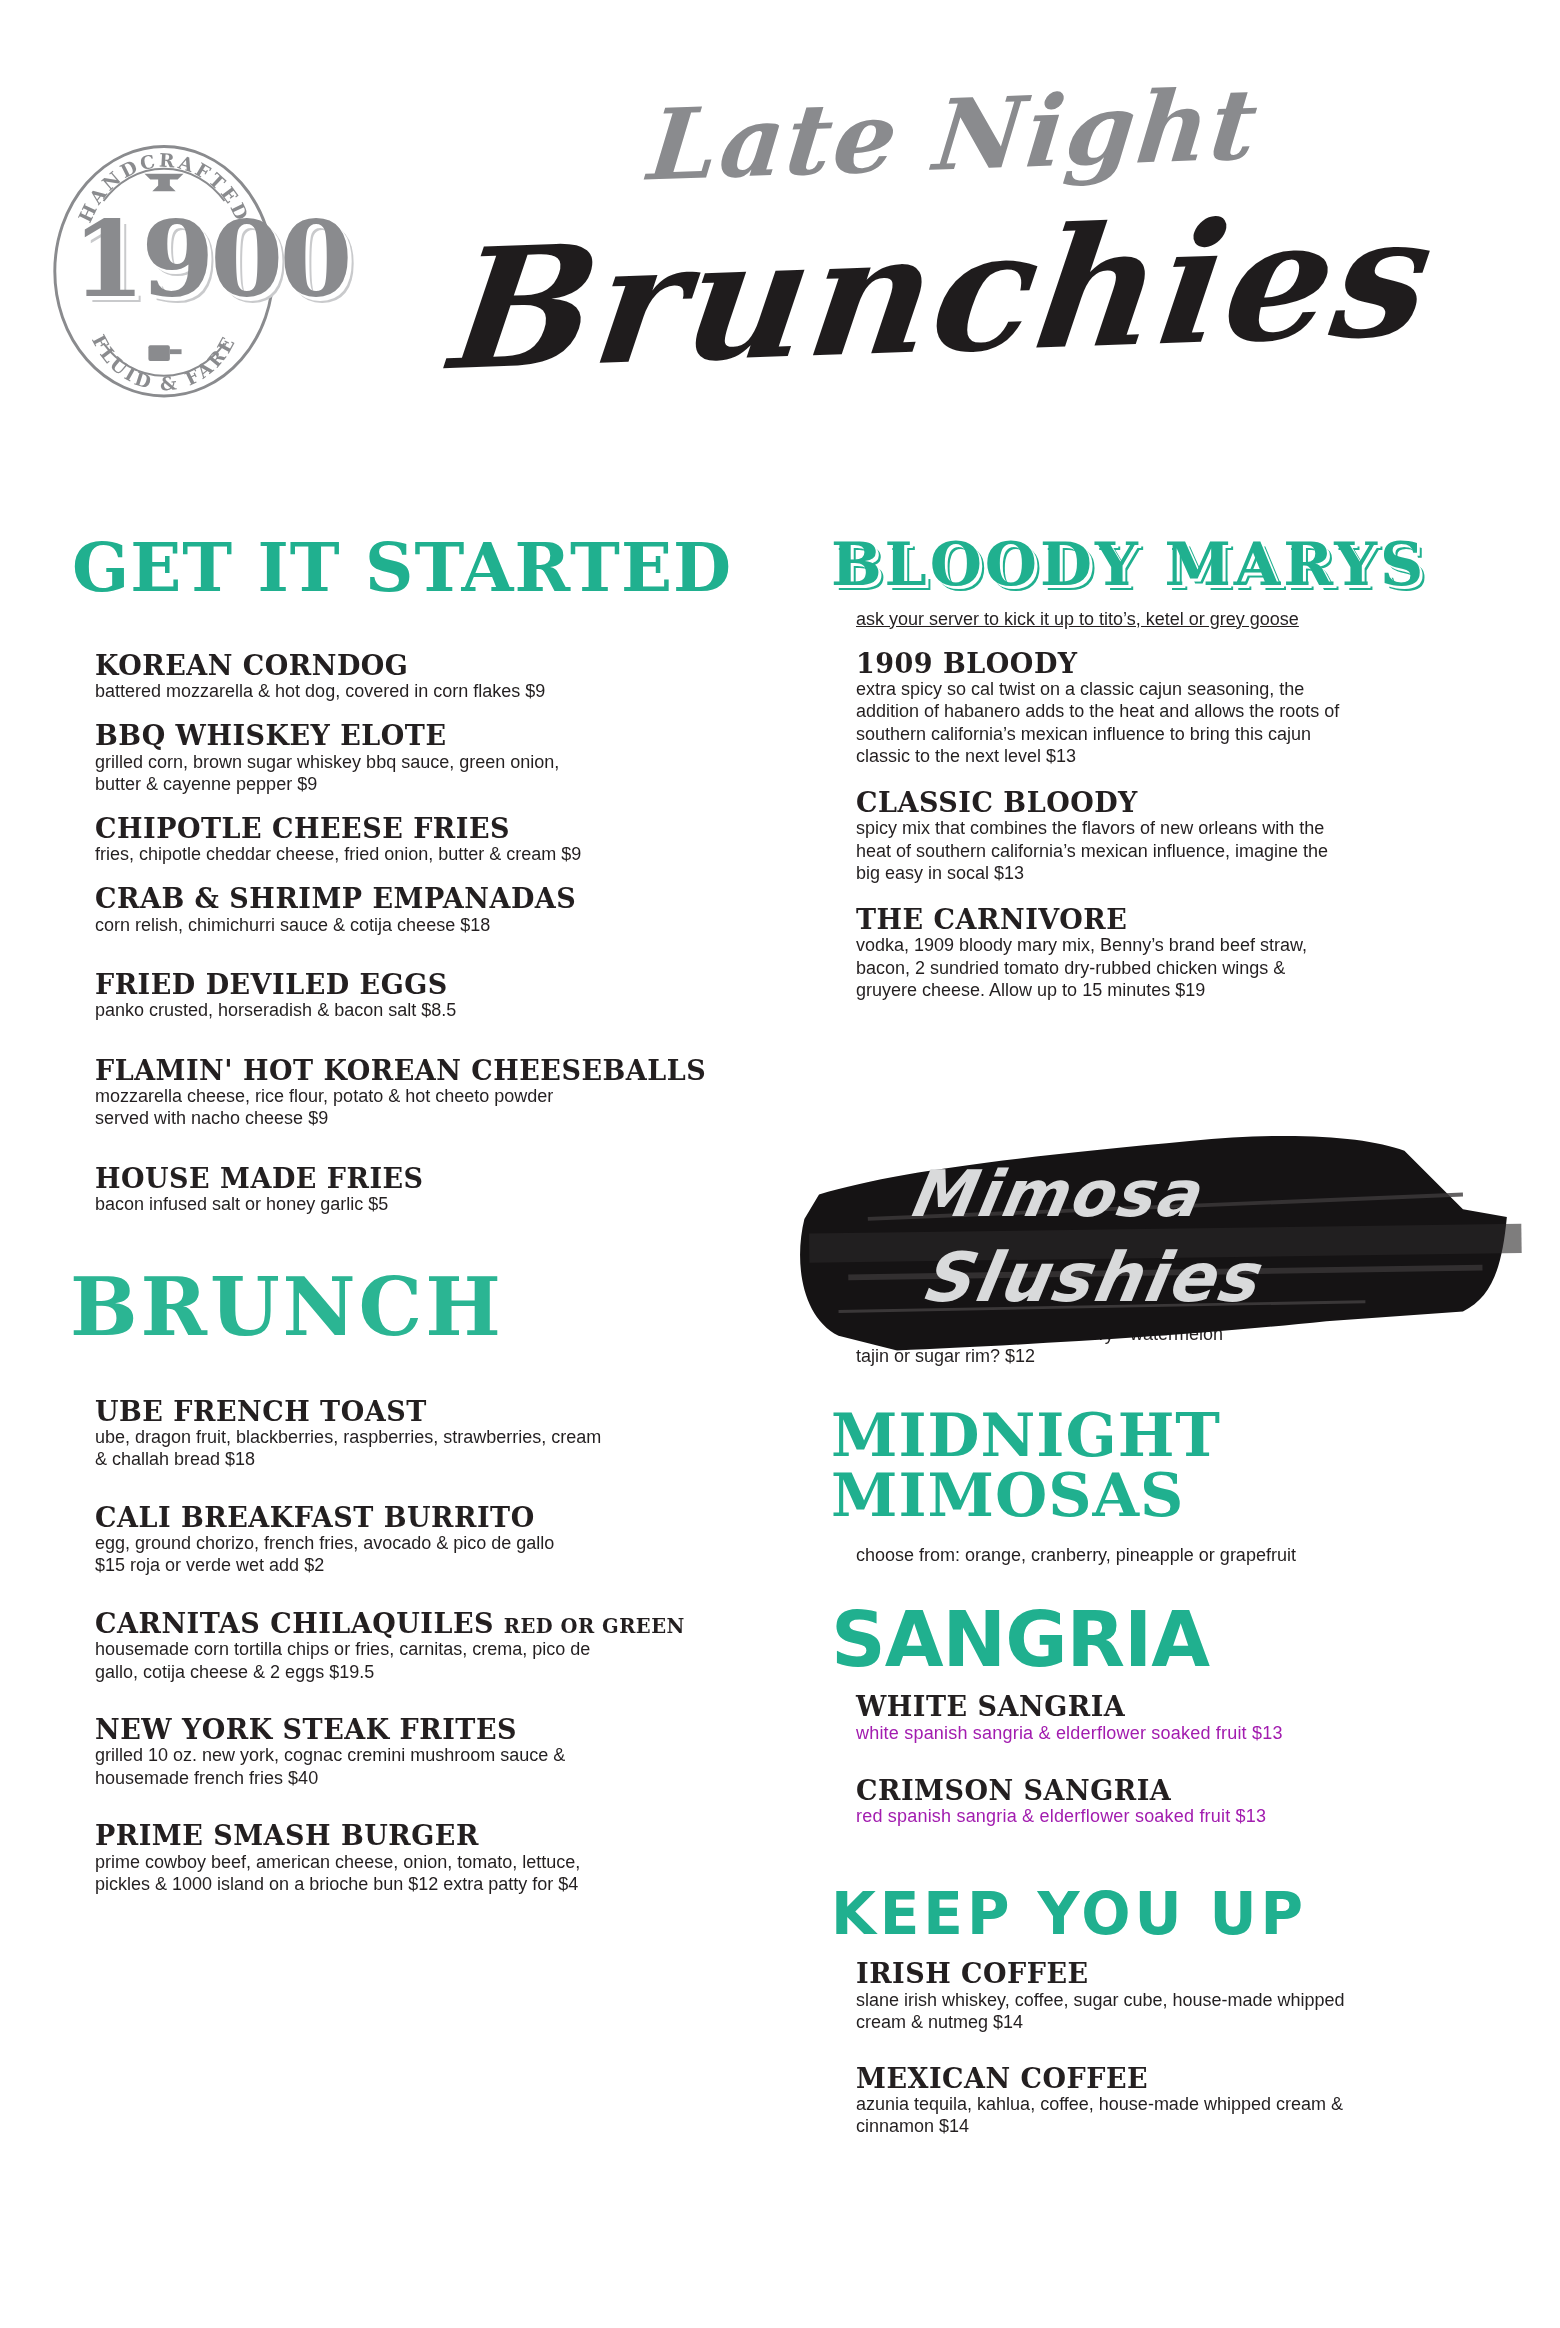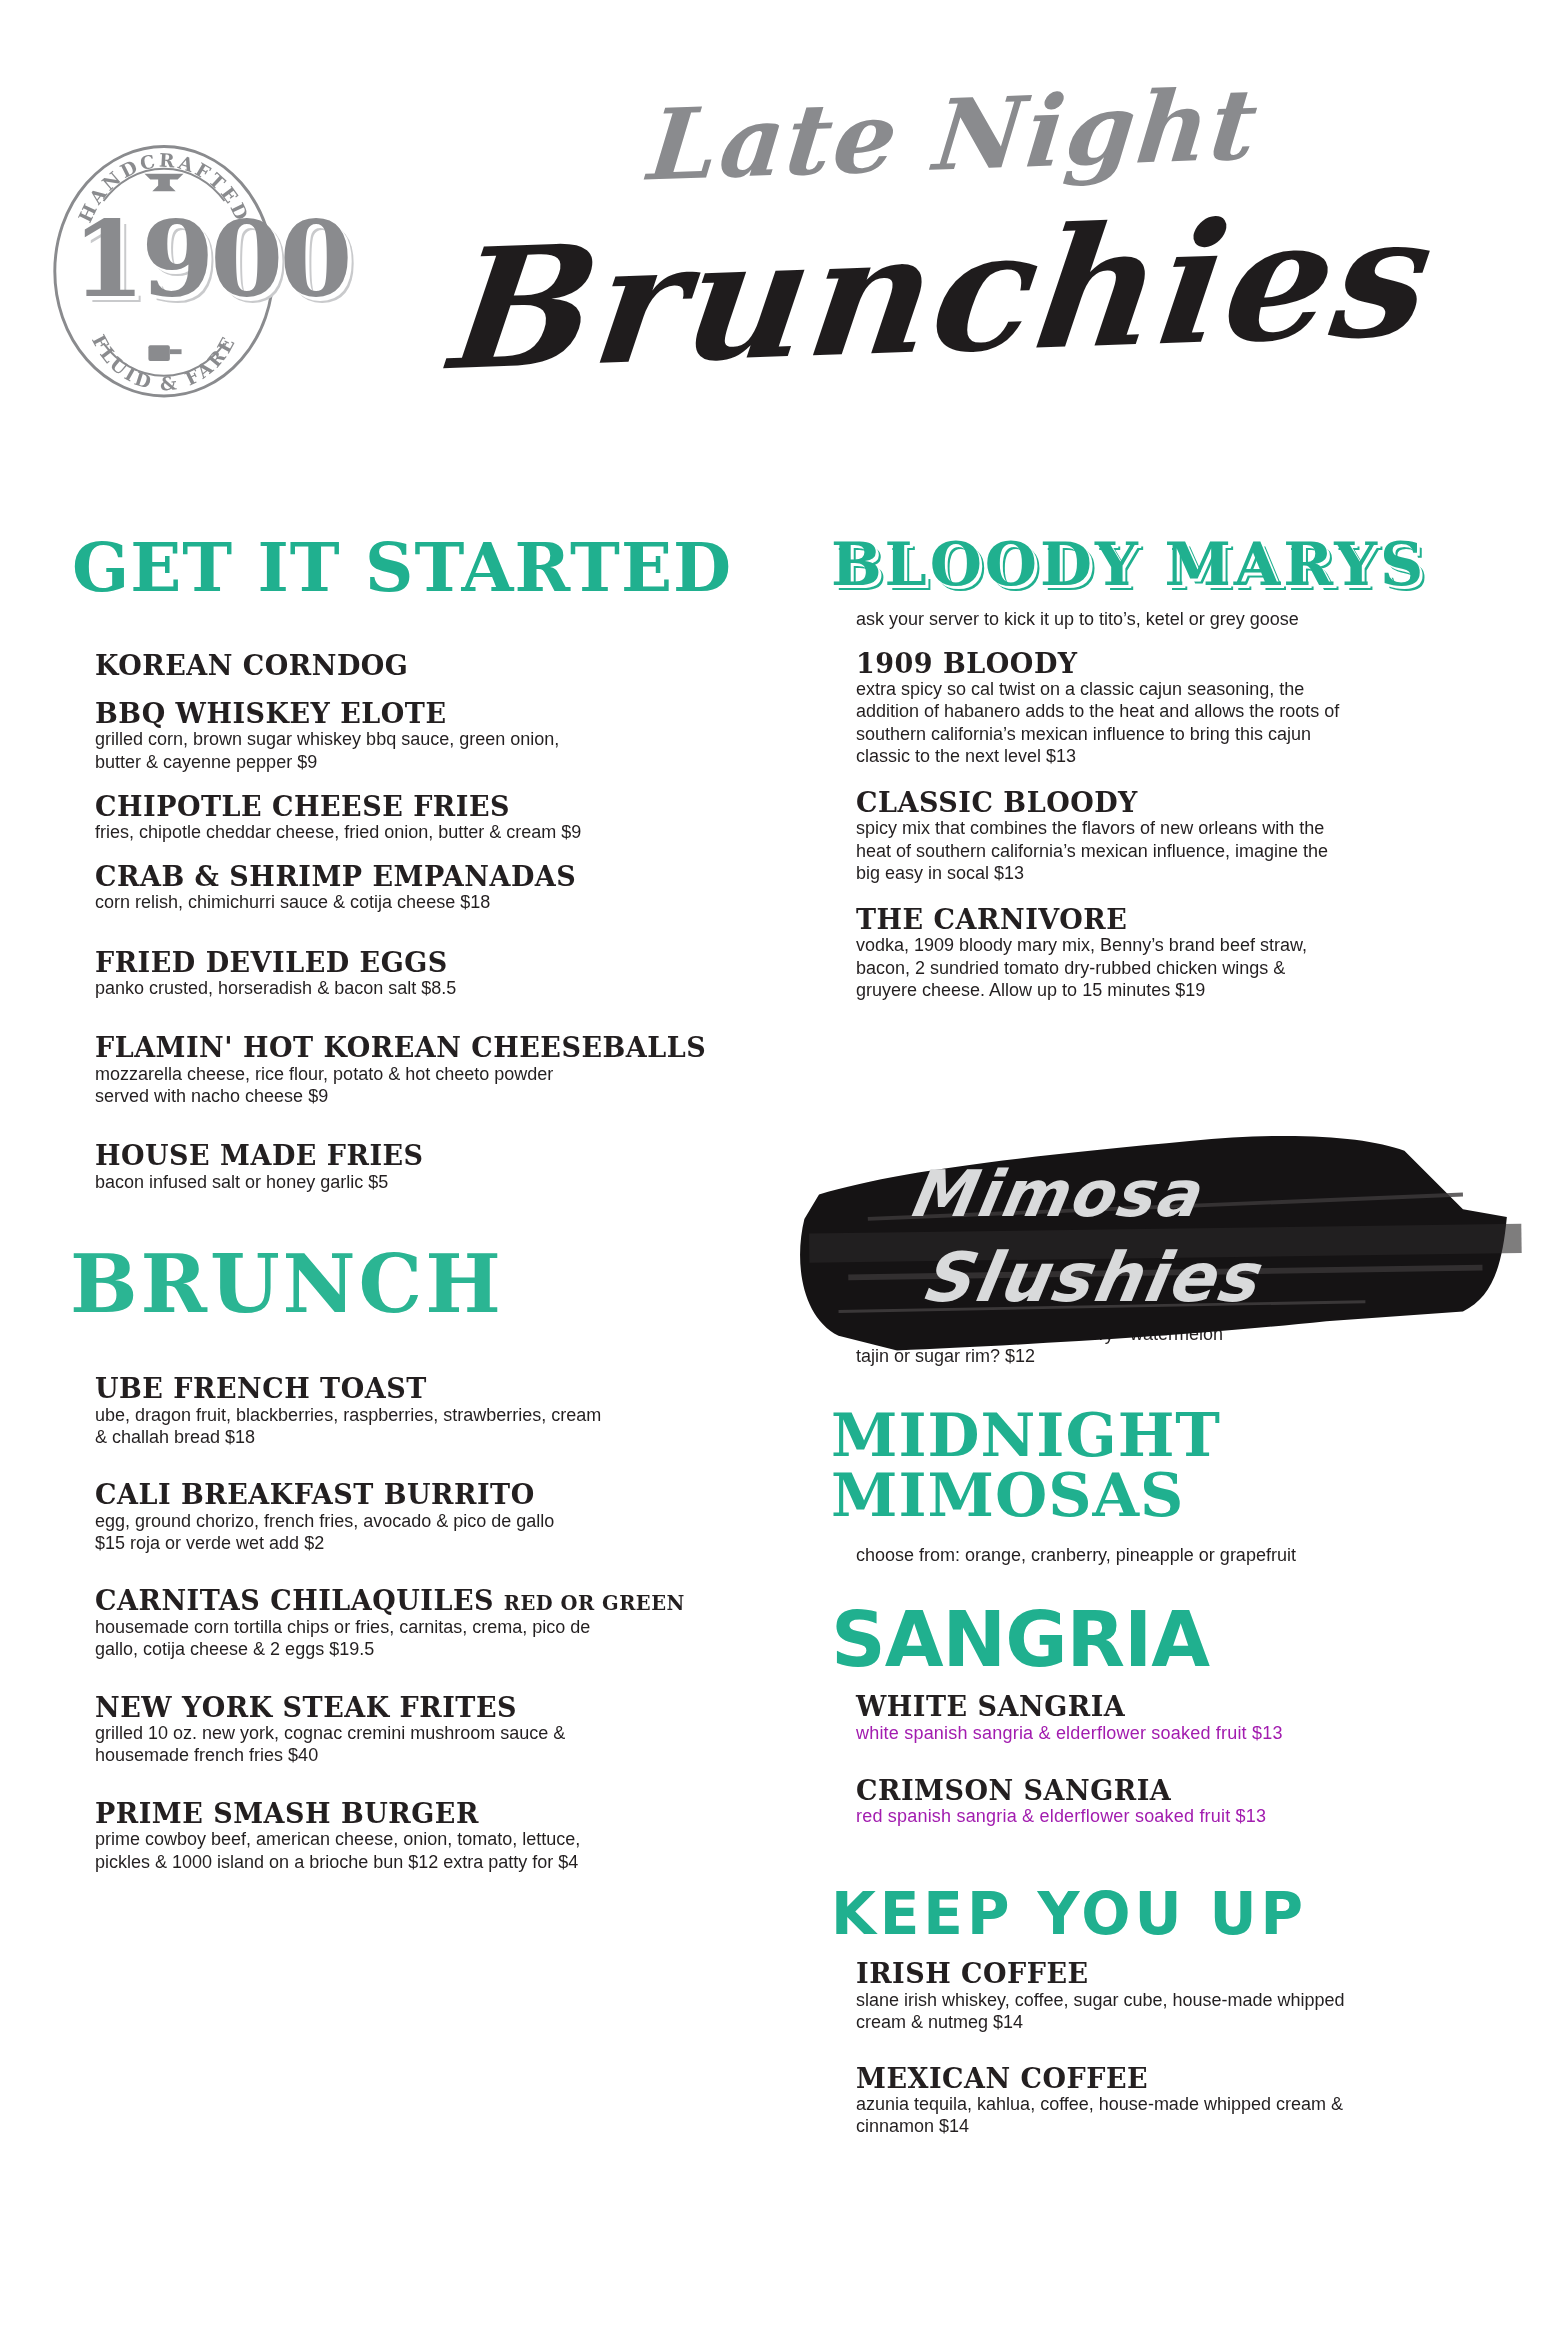--- a/index.html
+++ b/index.html
@@ -105,20 +105,21 @@
 <div class="title-late">Late Night</div>
 <div class="title-brunchies">Brunchies</div>
 
 <div class="col col-left">
 
   <div>
     <div class="section-title" style="font-size:67px; margin-left:2px;">Get It Started</div>
 
     <div class="item" style="margin-top:51px;">
       <div class="item-name">Korean Corndog</div>
+      <div class="item-desc">battered mozzarella &amp; hot dog, covered in corn flakes   $9</div>
     </div>
     <div class="item" style="margin-top:19.5px;">
       <div class="item-name">BBQ Whiskey Elote</div>
       <div class="item-desc">grilled corn, brown sugar whiskey bbq sauce, green onion,
 butter &amp; cayenne pepper  $9</div>
     </div>
     <div class="item" style="margin-top:19.5px;">
       <div class="item-name">Chipotle Cheese Fries</div>
       <div class="item-desc">fries, chipotle cheddar cheese, fried onion, butter &amp; cream  $9</div>
     </div>
@@ -171,21 +172,21 @@
       <div class="item-desc">prime cowboy beef, american cheese, onion, tomato, lettuce,
 pickles &amp; 1000 island on a brioche bun  $12  extra patty for $4</div>
     </div>
   </div>
 </div>
 
 <div class="col col-right">
 
   <div>
     <div class="section-title" style="font-size:60px; letter-spacing:2.9px; font-weight:900; text-shadow: 2.9px 2.9px 0 #fff, 4.9px 4.9px 0 #20b08f;">Bloody Marys</div>
-    <div class="note" style="margin-top:13.7px;">ask your server to kick it up to tito’s, ketel or grey goose</div>
+    <div class="note" style="margin-top:13.7px;text-decoration:underline;">ask your server to kick it up to tito’s, ketel or grey goose</div>
 
     <div class="item" style="margin-top:19.5px;">
       <div class="item-name">1909 Bloody</div>
       <div class="item-desc">extra spicy so cal twist on a classic cajun seasoning, the
 addition of habanero adds to the heat and allows the roots of
 southern california’s mexican influence to bring this cajun
 classic to the next level  $13</div>
     </div>
     <div class="item" style="margin-top:21.5px;">
       <div class="item-name">Classic Bloody</div>

